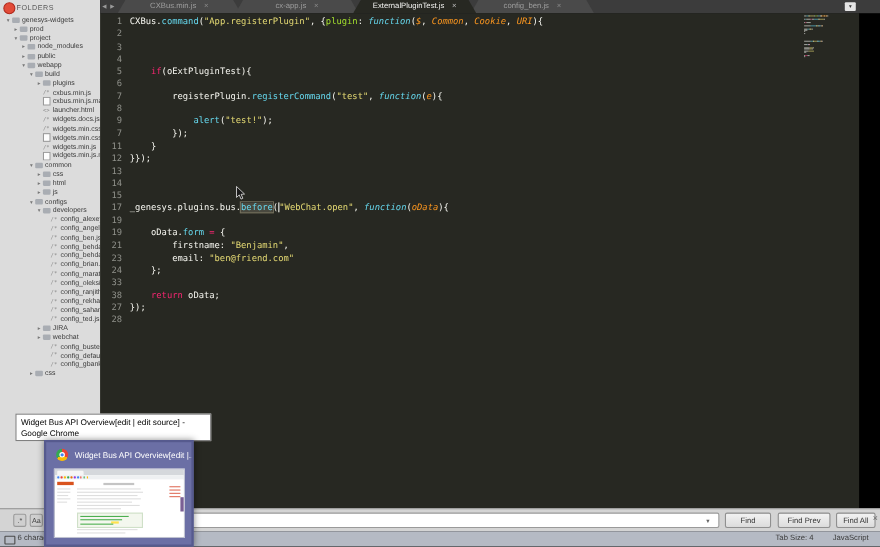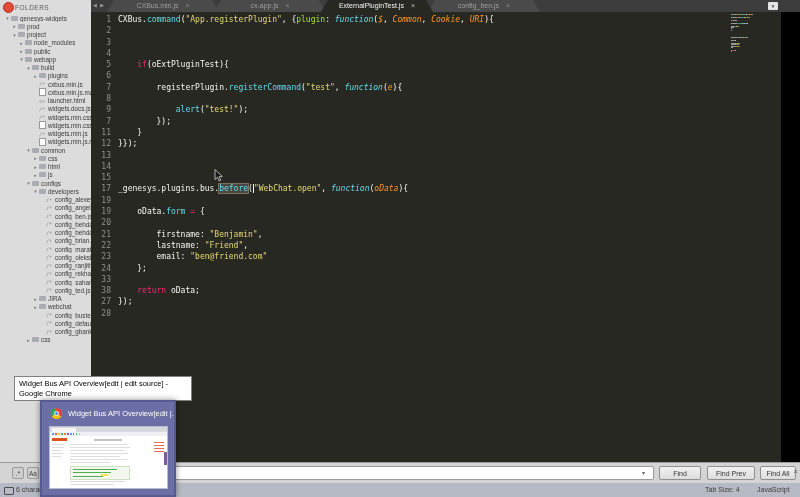--- a/index.html
+++ b/index.html
@@ -457,30 +457,22 @@
       </div>
       <div class="line">
         <span class="num">19</span>
         <span class="code"></span>
       </div>
       <div class="line">
         <span class="num">19</span>
         <span class="code"><span class="p">    oData.</span><span class="f">form</span><span class="p"> </span><span class="k">=</span><span class="p"> {</span></span>
       </div>
       <div class="line">
-        <span class="num">20</span>
-        <span class="code"></span>
-      </div>
-      <div class="line">
         <span class="num">21</span>
         <span class="code"><span class="p">        firstname: </span><span class="s">"Benjamin"</span><span class="p">,</span></span>
-      </div>
-      <div class="line">
-        <span class="num">22</span>
-        <span class="code"><span class="p">        lastname: </span><span class="s">"Friend"</span><span class="p">,</span></span>
       </div>
       <div class="line">
         <span class="num">23</span>
         <span class="code"><span class="p">        email: </span><span class="s">"ben@friend.com"</span></span>
       </div>
       <div class="line">
         <span class="num">24</span>
         <span class="code"><span class="p">    };</span></span>
       </div>
       <div class="line">

